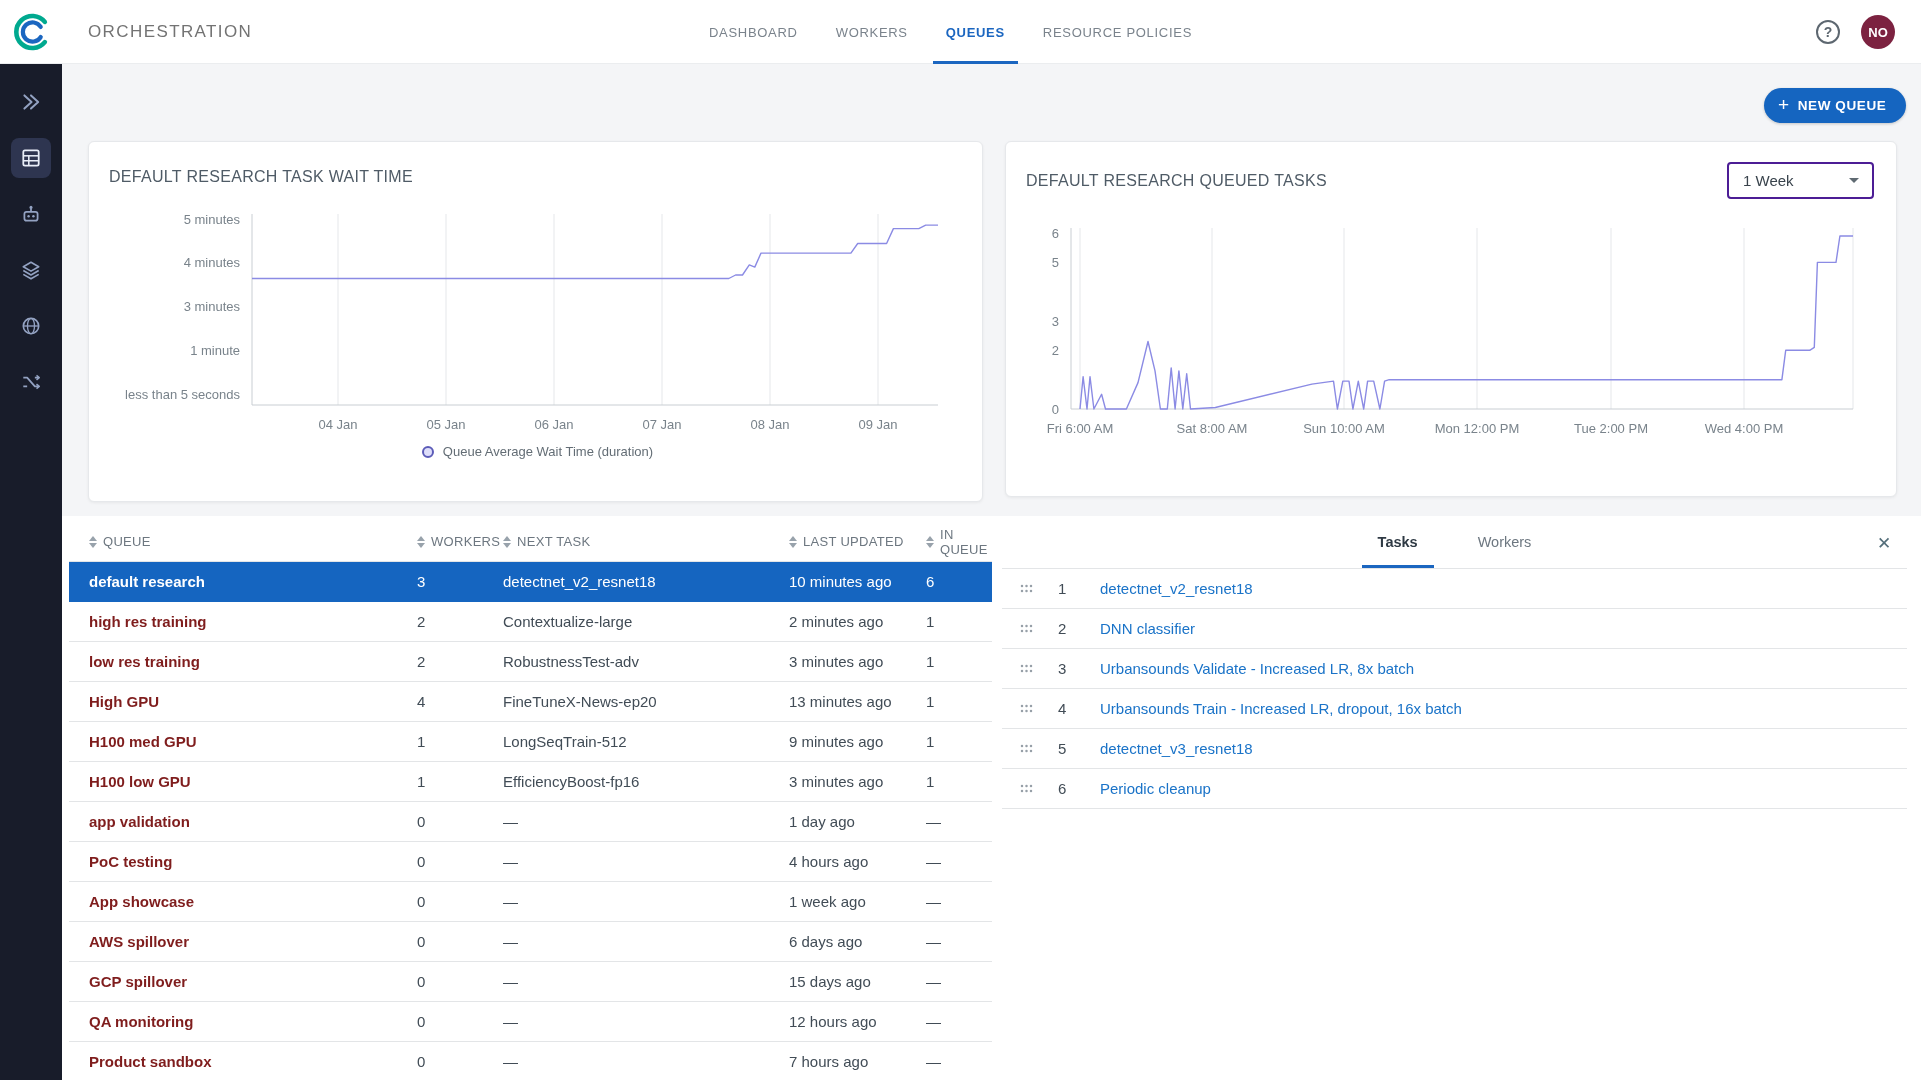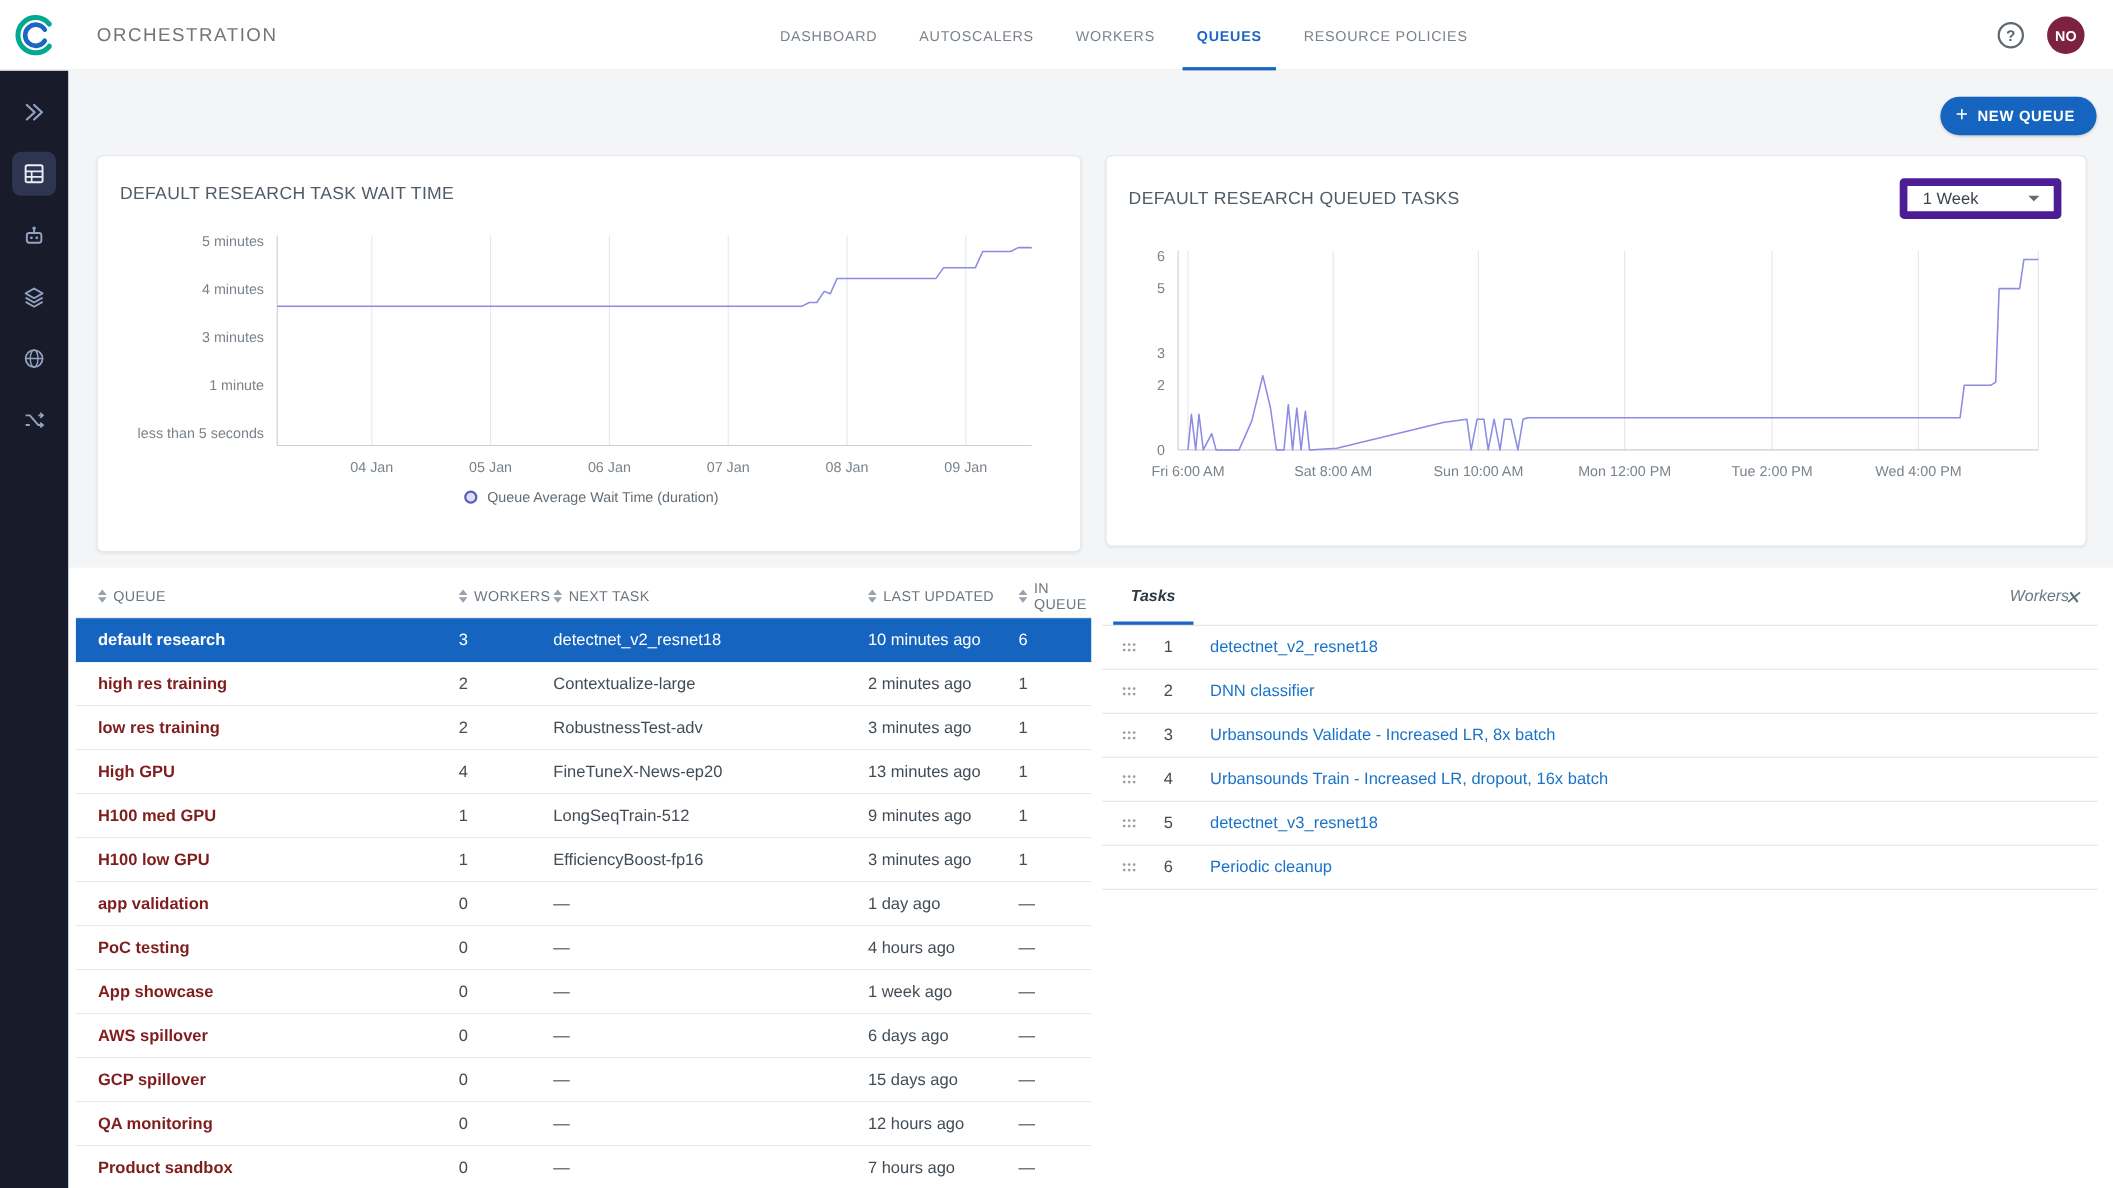--- a/index.html
+++ b/index.html
@@ -37,41 +37,41 @@
   .card-title { position:absolute; left:20px; font-size:16px; color:#4f5b66; letter-spacing:.3px; }
   .card-wait .card-title { top:26px; }
   .card-queued .card-title { top:30px; }
   .chart-box { position:absolute; left:0; top:0; right:0; bottom:0; }
   .tick { font-family:"Liberation Sans", sans-serif; font-size:13px; fill:#79838b; }
   .legend { position:absolute; left:4px; right:0; display:flex; align-items:center; justify-content:center; gap:9px; font-size:13px; color:#636d75; }
   .card-wait .legend { bottom:42px; }
   .card-queued .legend { bottom:24px; }
   .legend-marker { width:12px; height:12px; border-radius:50%; border:2px solid #5c5cb8; background:#dedefa; }
 
-  .range-select { position:absolute; right:22px; top:20px; width:147px; height:37px; border:7px solid #4c1d95; border-radius:4px; background:#ffffff; display:flex; align-items:center; justify-content:space-between; padding:0 13px 0 14px; font-size:15px; color:#39434c; cursor:pointer; }
+  .range-select { position:absolute; right:22px; top:20px; width:147px; height:37px; border:2px solid #4c1d95; border-radius:4px; background:#ffffff; display:flex; align-items:center; justify-content:space-between; padding:0 13px 0 14px; font-size:15px; color:#39434c; cursor:pointer; }
   .caret-down { width:0; height:0; border-left:5px solid transparent; border-right:5px solid transparent; border-top:5px solid #5f6a72; }
 
   
   .queues-table { position:absolute; left:69px; top:522px; width:923px; }
   .t-head, .t-row { display:grid; grid-template-columns:336px 86px 286px 137px 78px; align-items:center; height:40px; border-bottom:1px solid #e3e5e7; }
   .t-head { color:#6d7780; font-size:13px; letter-spacing:.3px; }
   .h-cell { display:flex; align-items:center; gap:6px; padding-left:12px; cursor:pointer; }
   .h-cell.q { padding-left:20px; }
   .sort { display:flex; flex-direction:column; align-items:center; gap:2px; }
   .tri-up { width:0; height:0; border-left:4px solid transparent; border-right:4px solid transparent; border-bottom:5px solid #98a2ab; }
   .tri-down { width:0; height:0; border-left:4px solid transparent; border-right:4px solid transparent; border-top:5px solid #98a2ab; }
   .t-row { font-size:15px; color:#414c56; cursor:pointer; background:#ffffff; }
   .t-row .c { padding-left:12px; white-space:nowrap; overflow:hidden; }
   .t-row .c.q { padding-left:20px; font-weight:600; color:#7f1d1d; }
   .t-row.selected { background:#1565c0; border-bottom-color:#1565c0; }
   .t-row.selected .c, .t-row.selected .c.q { color:#ffffff; }
 
   
   .tasks-panel { position:absolute; left:1002px; top:516px; width:905px; }
-  .panel-tabs { position:relative; height:52px; display:flex; align-items:center; justify-content:space-between; gap:8px;font-style:italic; }
+  .panel-tabs { position:relative; height:52px; display:flex; align-items:center; justify-content:center; gap:8px; }
   .tab { position:relative; height:52px; display:flex; align-items:center; padding:0 26px; font-size:14.5px; color:#6d7780; cursor:pointer; }
   .tab.active { color:#2f3a44; font-weight:600; }
   .tab.active::after { content:""; position:absolute; left:10px; right:10px; bottom:0; height:3px; background:#1b66c0; }
   .panel-close { position:absolute; right:10px; top:14px; width:26px; height:26px; display:flex; align-items:center; justify-content:center; font-size:17px; color:#546e7a; cursor:pointer; }
   .task-row { display:grid; grid-template-columns:44px 42px 1fr; align-items:center; height:40px; border-top:1px solid #e3e5e7; padding-left:12px; }
   .task-rows { border-bottom:1px solid #e3e5e7; }
   .drag-handle { display:flex; align-items:center; margin-left:6px; cursor:grab; }
   .task-num { font-size:15px; color:#414c56; }
   .task-link { font-size:15px; color:#1a73c8; cursor:pointer; text-decoration:none; }
 </style>
@@ -85,21 +85,20 @@
   <div class="header">
     <div class="logo">
       <svg viewBox="0 0 48 48">
         <path d="M38 13 A17.5 17.5 0 1 0 38 35" fill="none" stroke="#00a98f" stroke-width="5" stroke-linecap="round"></path>
         <path d="M33.5 18.5 A10.5 10.5 0 1 0 33.5 29.5" fill="none" stroke="#1b66c0" stroke-width="4.6" stroke-linecap="round"></path>
       </svg>
     </div>
     <div class="brand">ORCHESTRATION</div>
     <div class="top-nav">
         <div class="nav-item">DASHBOARD</div>
-        <div class="nav-item">AUTOSCALERS</div>
         <div class="nav-item">WORKERS</div>
         <div class="nav-item active">QUEUES</div>
         <div class="nav-item">RESOURCE POLICIES</div>
       </div>
     <div class="help-icon">?</div>
     <div class="avatar">NO</div>
   </div>
 
   <div class="sidebar">
       <div class="side-item">

